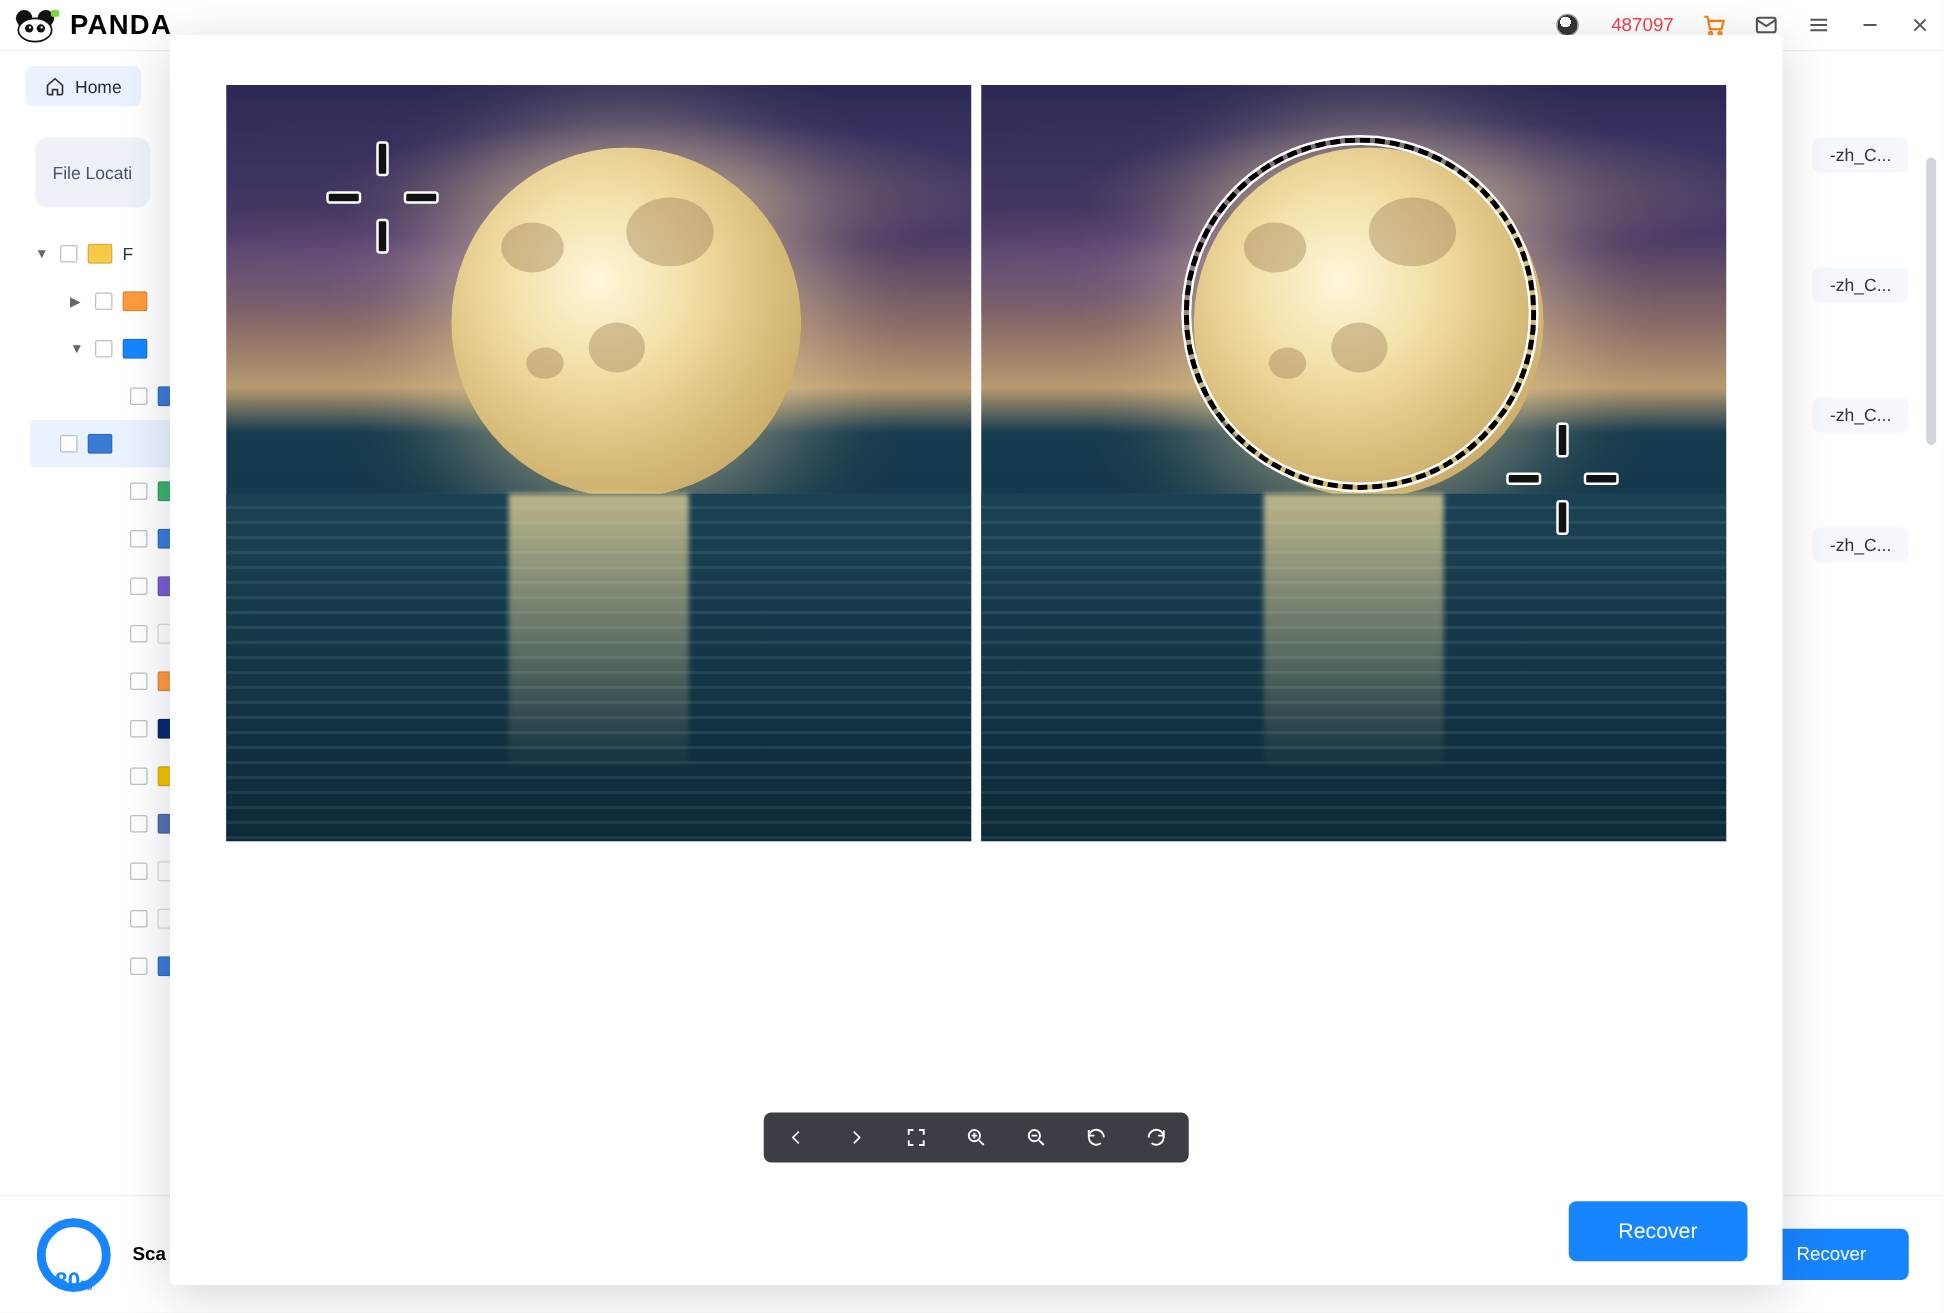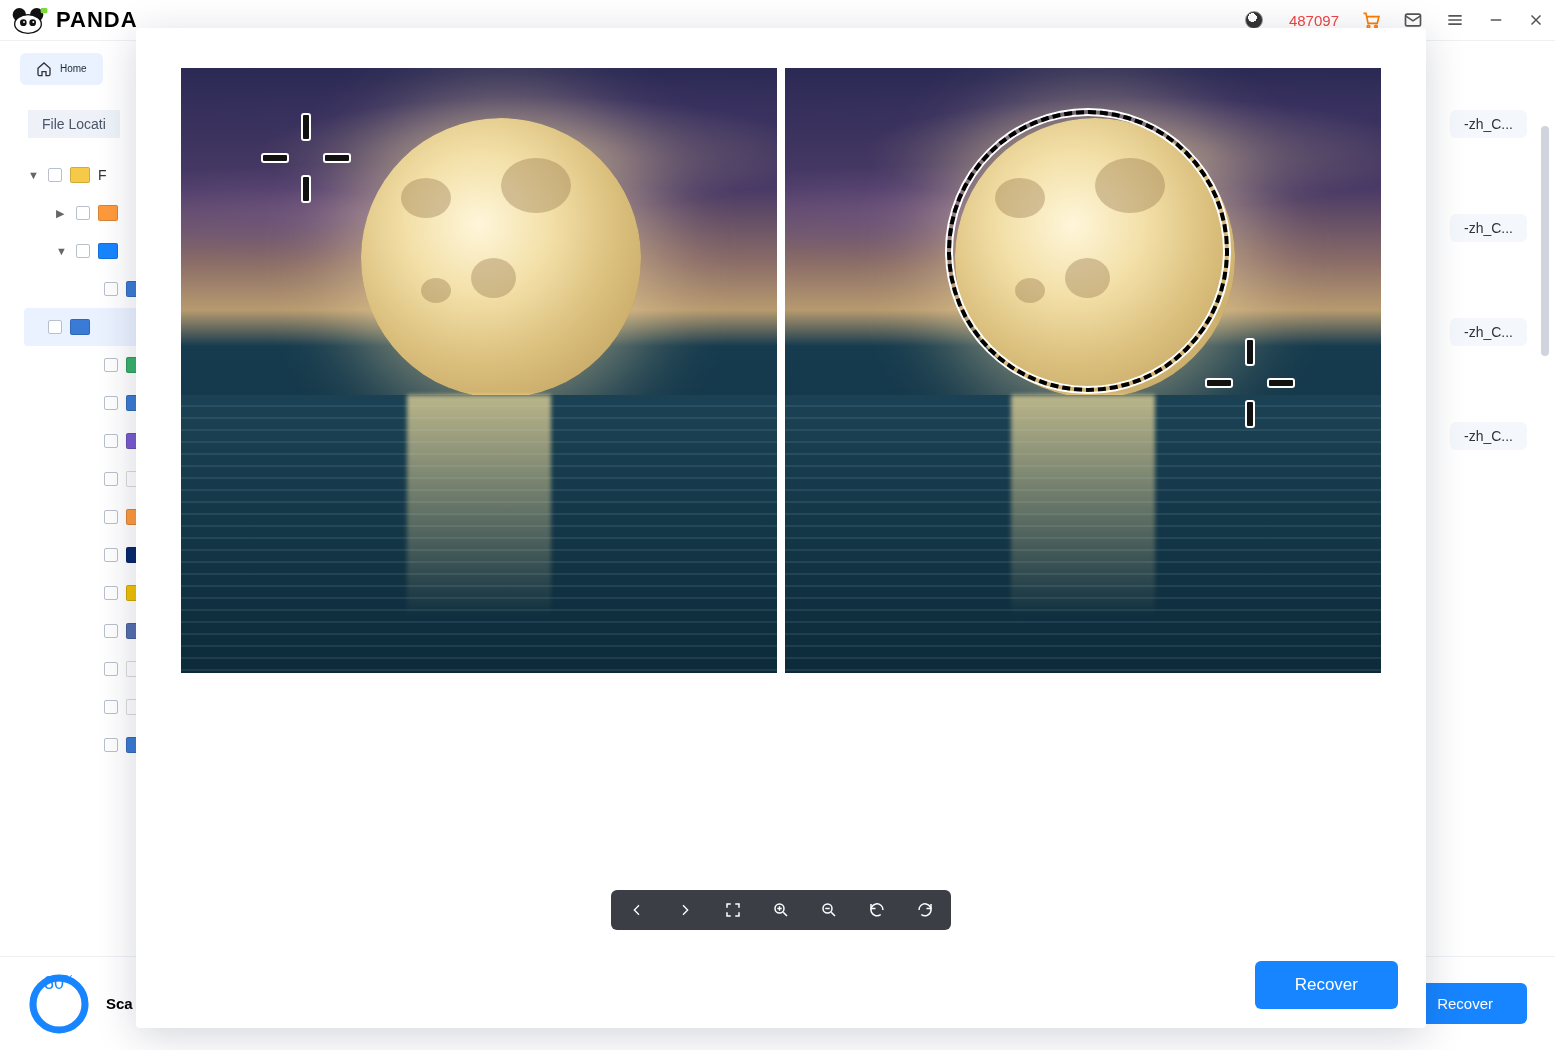--- a/index.html
+++ b/index.html
@@ -10,44 +10,44 @@
 .logo { display: flex; align-items: center; gap: 6px; font-weight: 800; font-size: 22px; letter-spacing: 1px; }
 .logo svg { width: 40px; height: 30px; }
 .titlebar-spacer { flex: 1; }
 .titlebar .tb-right { display: flex; align-items: center; gap: 22px; color: #444; }
 .tb-right span, .tb-right svg { cursor: pointer; }
 .tb-right .userid { font-size: 15px; color: #ef4444; margin-left: 4px;}
 .avatar { width:18px; height:18px; border-radius:50%; background: radial-gradient(circle at 40% 35%, #fff 0 30%, #333 31% 100%); border:1px solid #999;}
 
 
 .homerow { height: 56px; display: flex; align-items: center; padding: 0 20px; gap: 14px; background: #fff; border-top:1px solid #eef0f4;}
-.home-btn { background: #eaf2ff; border: none; border-radius: 6px; padding: 8px 16px; font-size: 10px; color: #1b2a3a; display: flex; align-items: center; gap: 8px; }
+.home-btn { background: #eaf2ff; border: none; border-radius: 6px; padding: 8px 16px; font-size: 14px; color: #1b2a3a; display: flex; align-items: center; gap: 8px; }
 
 
 .mainarea { position: relative; height: 860px; display: flex; background:#fff; }
 .sidebar { width: 300px; padding: 14px 0 0 28px; display:flex; flex-direction:column; }
-.fileloc-chip { background:#eef2f8; border-radius:0; padding:6px 14px; font-size:14px; color:#4a5568; width: fit-content; margin-bottom:18px;}
+.fileloc-chip { background:#eef2f8; border-radius:10px; padding:20px 14px; font-size:14px; color:#4a5568; width: fit-content; margin-bottom:18px;}
 .tree { font-size: 14px; color:#333; }
 .tree .row { display:flex; align-items:center; height:38px; gap:8px; }
 .tree .indent1 { padding-left: 0px; }
 .tree .indent2 { padding-left: 28px; }
 .tree .indent3 { padding-left: 56px; }
 .chevron { width:12px; display:inline-block; color:#666; font-size:11px;}
 .cb { width:14px; height:14px; border:1px solid #b8c0cc; border-radius:2px; background:#fff;}
 .ficon { width:20px; height:16px; border-radius:2px; display:inline-block;}
 .row.sel { background:#eaf2ff; margin-left:-4px; padding-left:4px; border-radius:4px;}
 
 .rightcol { flex:1; padding: 14px 28px 0 0; position:relative;}
 .rightcol .scrollbar { position:absolute; right:6px; top:30px; width:8px; height:230px; background:#d0d5dd; border-radius:4px;}
 .result-card { background:#f4f7fc; border-radius:6px; padding:6px 14px; font-size:14px; color:#333; margin-bottom:76px; margin-left:auto; width: fit-content; max-width:100%; overflow:hidden; text-overflow:ellipsis; white-space:nowrap;}
 
 
 .footer { height:94px; background:#fff; display:flex; align-items:center; padding:0 28px; gap:16px; border-top:1px solid #eef0f4;}
 .progress-ring { width:62px;height:62px; position:relative;}
-.ring-label{ position:absolute; inset:0; display:flex; align-items:flex-start; justify-content:center; font-weight:400; color:#1785ff; font-size:18px;}
+.ring-label{ position:absolute; inset:0; display:flex; align-items:flex-end; justify-content:center; font-weight:700; color:#1785ff; font-size:18px;}
 .ring-label small{font-size:11px;}
 .footer .scanlabel { font-weight:600; font-size:15px;}
 .footer .ctl { width:22px;height:22px;border:2px solid #555;border-radius:50%; display:flex;align-items:center;justify-content:center; font-size:10px; color:#555;}
 .footer .spacer{flex:1;}
 .footer .recover-main{ background:#1785ff;color:#fff;border:none;border-radius:6px;padding:12px 34px;font-size:15px;}
 
 
 .modal-backdrop { position:absolute; left:0; top:0; width:1555px; height:1050px; pointer-events:none;}
 .preview-modal {
   position:absolute; left:136px; top:28px; width:1290px; height:1000px;

